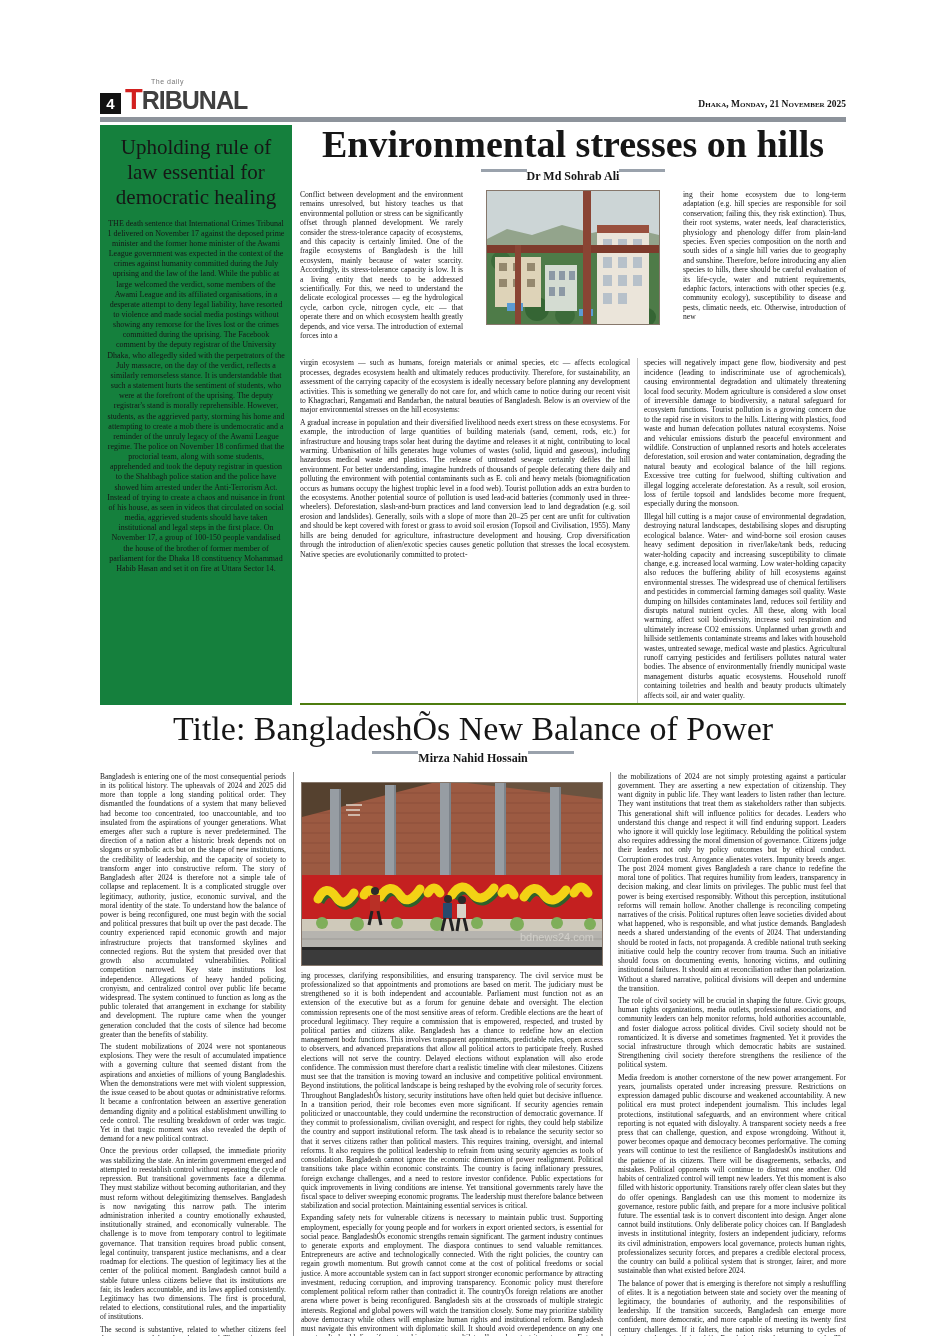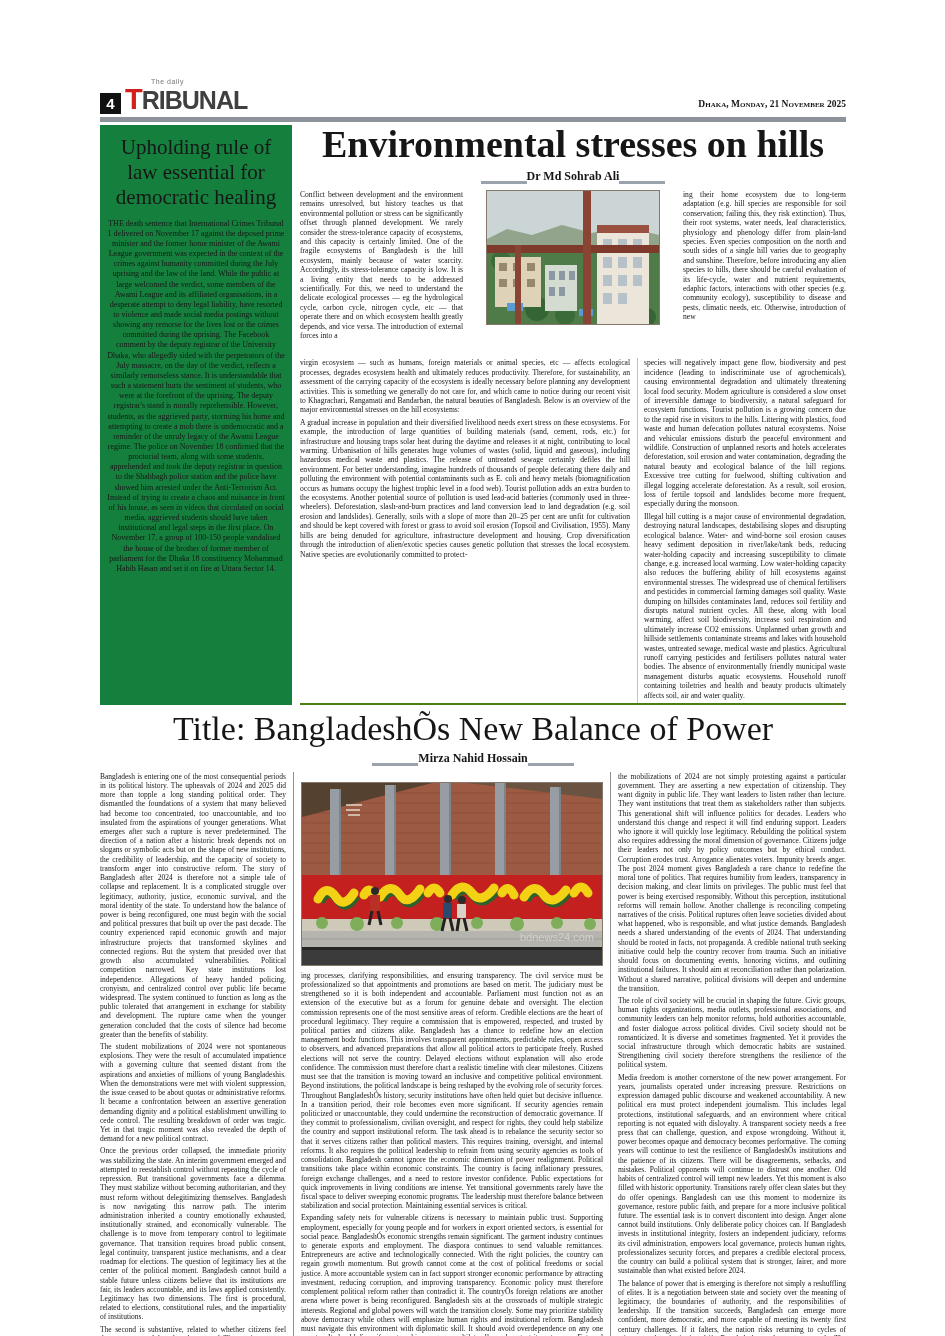--- a/index.html
+++ b/index.html
@@ -25,21 +25,21 @@
 
   
   .top-section{display:flex;gap:8px;margin-top:3px;align-items:stretch;}
 
   .editorial-box{width:192px;flex:0 0 192px;background:#15803d;padding:8px 7px 10px;box-sizing:border-box;}
   .editorial-title{font-size:21px;text-align:center;line-height:1.2;margin:2px 0 8px;font-weight:normal;}
   .editorial-body{font-size:8px;line-height:1.27;text-align:center;}
 
   .hills-article{flex:1;border-bottom:2px solid #4d7c0f;min-width:0;}
   .hills-headline{font-size:38px;font-weight:bold;text-align:center;line-height:1.05;margin:0 0 4px;}
-  .byline-row{display:flex;align-items:flex-end;justify-content:center;gap:0;margin:2px 0 6px;}
+  .byline-row{display:flex;align-items:flex-start;justify-content:center;gap:0;margin:2px 0 6px;}
   .byline-rule{width:46px;height:3px;background:#9aa2ac;}
   .byline{font-weight:bold;font-size:12px;}
   .bodytext{font-size:7.6px;line-height:1.24;text-align:justify;}
   .bodytext p{margin:0 0 3px;}
   .hills-row-a{display:flex;gap:23px;}
   .hills-col-a,.hills-col-b{flex:1;min-width:0;}
   .hills-photo-wrap{flex:0 0 172px;}
   .hills-row-b{display:flex;gap:7px;margin-top:15px;}
   .hills-lower-left{flex:0 0 330px;}
   .hills-lower-right{flex:1;border-left:1px solid #c2c2c2;padding-left:6px;min-width:0;}

